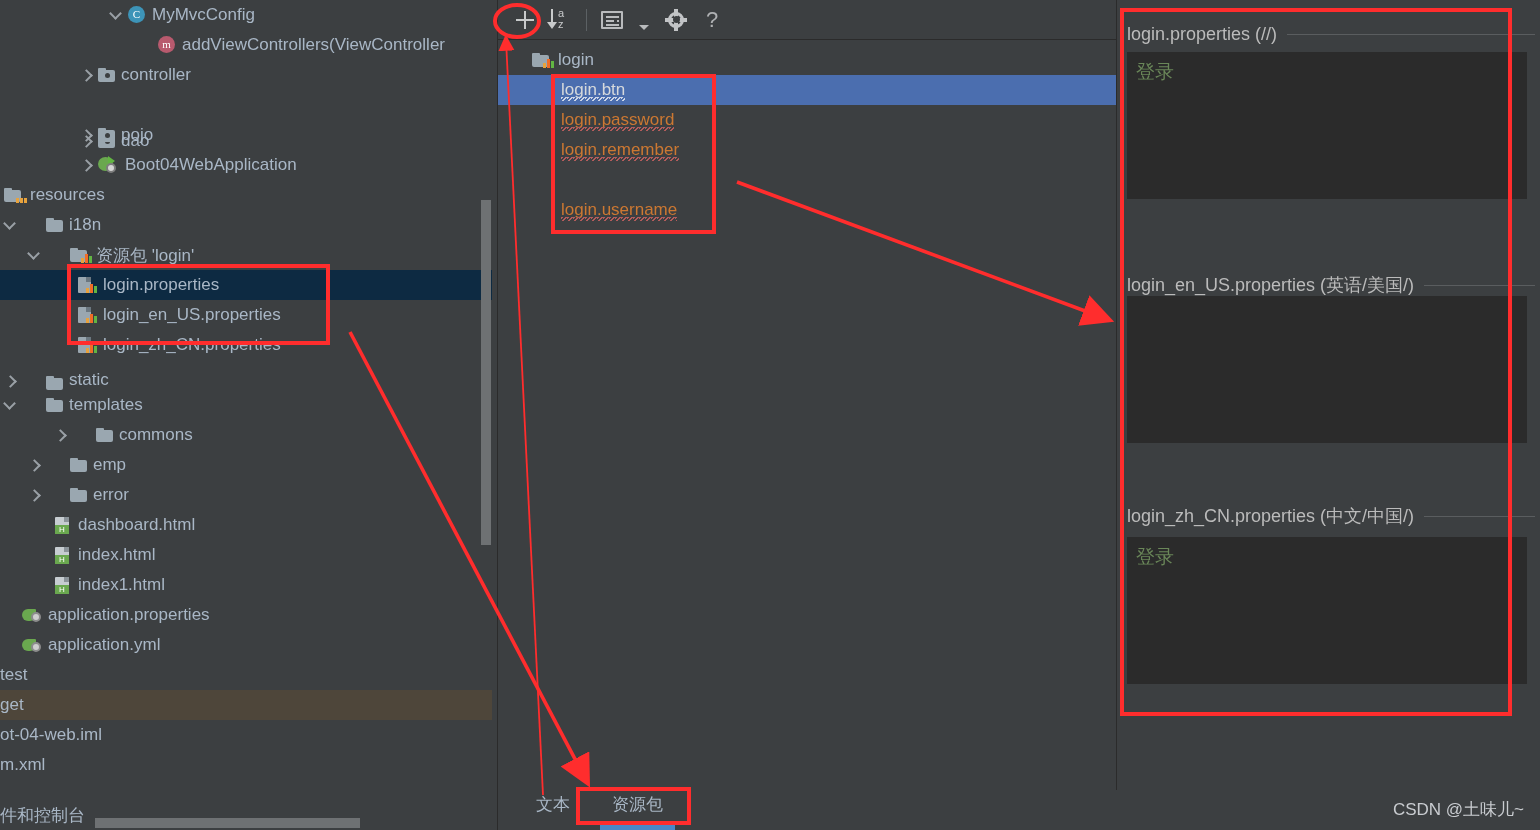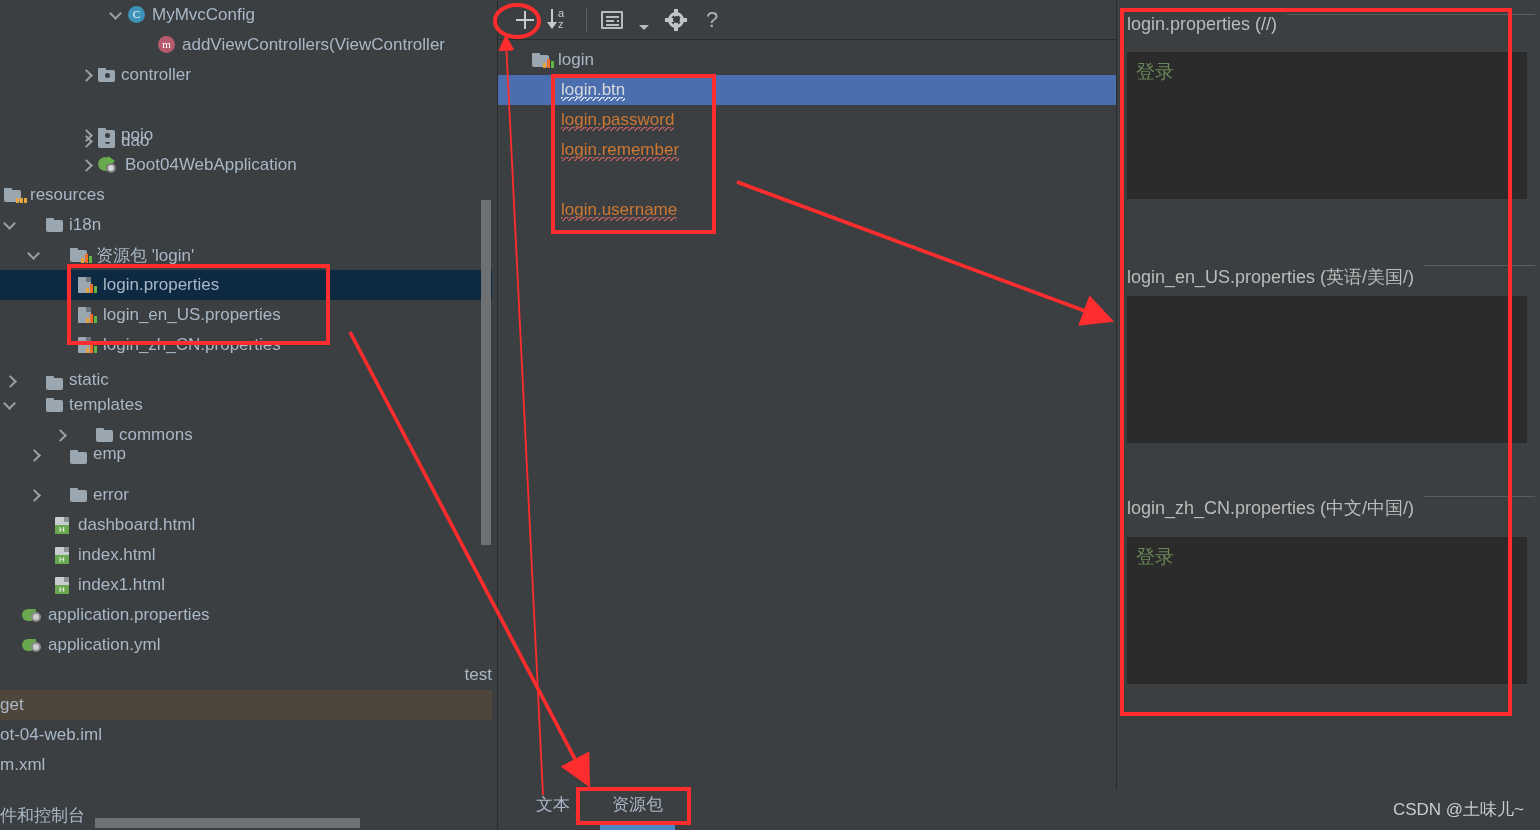--- a/index.html
+++ b/index.html
@@ -217,21 +217,21 @@
     height: 5px; background: #4a88c7;
   }
 
   
   #values-pane {
     position: absolute; left: 1116px; top: 0; width: 424px; height: 790px;
     background: #3c3f41; border-left: 1px solid #2b2b2b; overflow: hidden;
   }
   .sec-title-row {
     position: absolute; left: 0; width: 424px; height: 40px;
-    display: flex; padding-left: 10px;
+    display: flex; align-items: center; padding-left: 10px;
   }
   .sec-title { color: #bbbbbb; font-size: 18px; white-space: nowrap; }
   .sec-rule { flex: 1; height: 1px; background: #5a5d5f; margin-left: 10px; margin-right: 6px; }
   .sec-editor {
     position: absolute; left: 10px; width: 400px;
     background: #2b2b2b; border: 1px solid #2b2b2b;
   }
   .sec-editor .val {
     color: #6a8759; font-size: 19px; padding: 6px 23px 0 8px; white-space: nowrap;
   }
@@ -429,21 +429,21 @@
       <span style="width:26px;flex:0 0 26px;"></span>
       <span class="chev right"></span>
       <span style="width:24px;flex:0 0 24px;"></span>
       <span class="ic ic-folder">
           <span class="tab"></span>
           <span class="body"></span>
         </span>
       <span class="lbl">commons</span>
     </div>
 
-    <div class="tree-row" style="top:434px;align-items:flex-end;">
+    <div class="tree-row" style="top:450px;">
       <span style="width:26px;flex:0 0 26px;"></span>
       <span class="chev right"></span>
       <span style="width:24px;flex:0 0 24px;"></span>
       <span class="ic ic-folder">
           <span class="tab"></span>
           <span class="body"></span>
         </span>
       <span class="lbl">emp</span>
     </div>
 
@@ -499,21 +499,21 @@
 
     <div class="tree-row" style="top:600px;">
       <span style="width:22px;flex:0 0 22px;"></span>
       <span class="ic ic-spring">
         <span class="leaf"></span>
           <span class="gear"></span>
       </span>
       <span class="lbl">application.properties</span>
     </div>
 
-    <div class="tree-row" style="top:660px;justify-content:flex-end;">
+    <div class="tree-row" style="top:660px;">
       <span class="lbl">test</span>
     </div>
 
     <div class="tree-row dimhl" style="top:690px;">
       <span class="lbl">get</span>
     </div>
 
     <div class="tree-row" style="top:720px;">
       <span class="lbl">ot-04-web.iml</span>
     </div>

